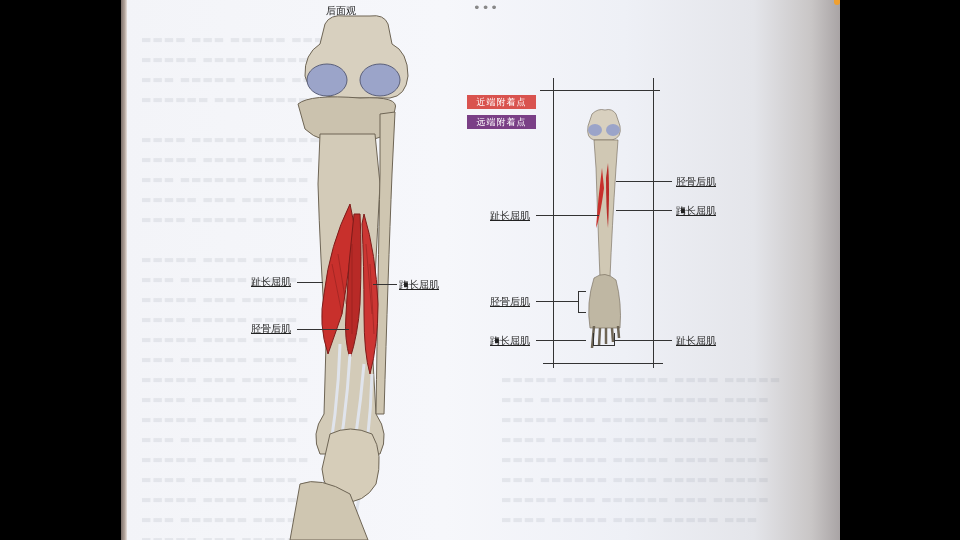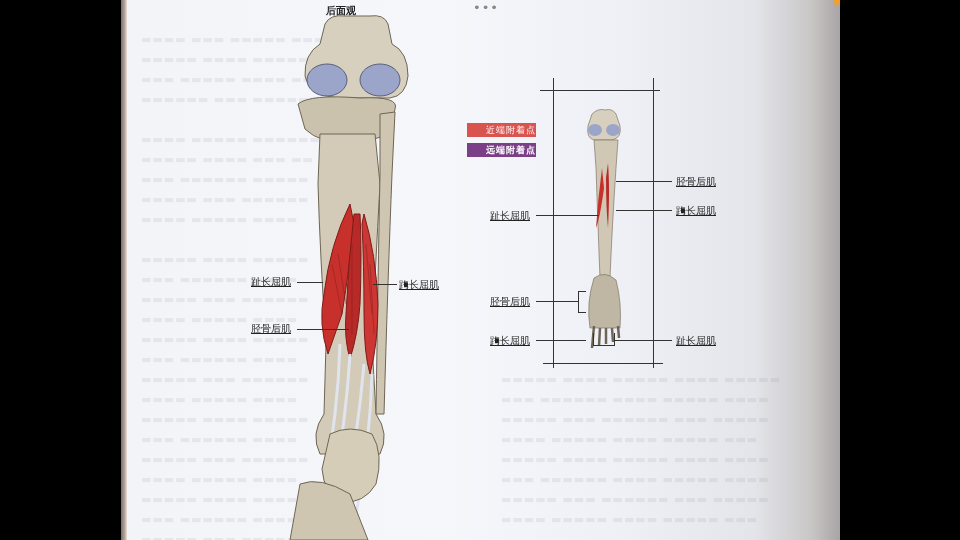--- a/index.html
+++ b/index.html
@@ -16,32 +16,32 @@
   .page-edge {
     position: absolute; left: 121px; top: 0; width: 6px; height: 540px;
     background: linear-gradient(90deg, #7d716b, #b2a49b 60%, #e9e1dc);
   }
   .ghost-text {
     position: absolute; color: rgba(120,130,150,0.13); font-size: 11px; line-height: 20px;
     white-space: pre; letter-spacing: 1px; user-select: none;
   }
 
   .caption {
-    position: absolute; left: 326px; top: 4px; font-size: 10px; font-weight: bold; color: #222;
+    position: absolute; left: 326px; top: 4px; font-size: 10px; font-weight: normal; color: #222;
   }
   .more-dots {
     position: absolute; left: 473px; top: 0px; font-size: 13px; color: #888; letter-spacing: 1px;
   }
 
   .legend-chip {
     position: absolute; left: 467px; width: 69px; height: 14px; color: #fff; font-size: 9px;
-    line-height: 14px; text-align: right; letter-spacing: 1px; margin-top: 28px;
+    line-height: 14px; text-align: center; letter-spacing: 1px;
   }
   .chip-prox { top: 95px; }
-  .chip-dist { top: 115px; font-weight: bold; }
+  .chip-dist { top: 115px; }
 
   .label { position: absolute; font-size: 10px; color: #222; white-space: nowrap; text-decoration: underline; }
   .leader { position: absolute; height: 1px; background: #333; }
   .vline { position: absolute; width: 1px; background: #333; }
 
   svg { position: absolute; }
 
   .corner-dot { position: absolute; left: 834px; top: 0; width: 6px; height: 5px; background: #f0a030; border-radius: 0 0 3px 3px; }
   .right-bar { position: absolute; left: 840px; top: 0; width: 120px; height: 540px; background: #000; }
 </style>

